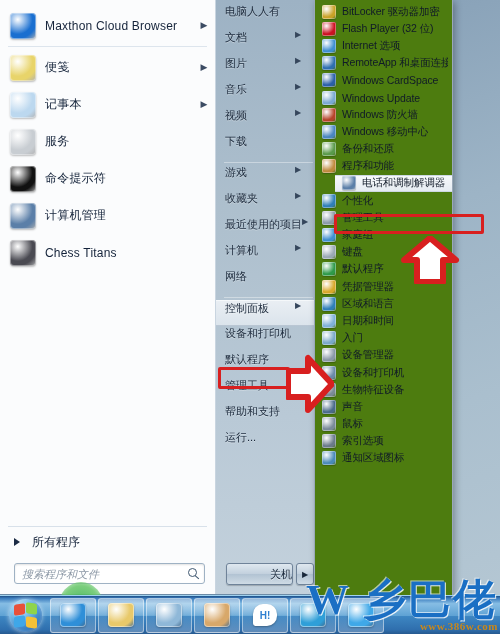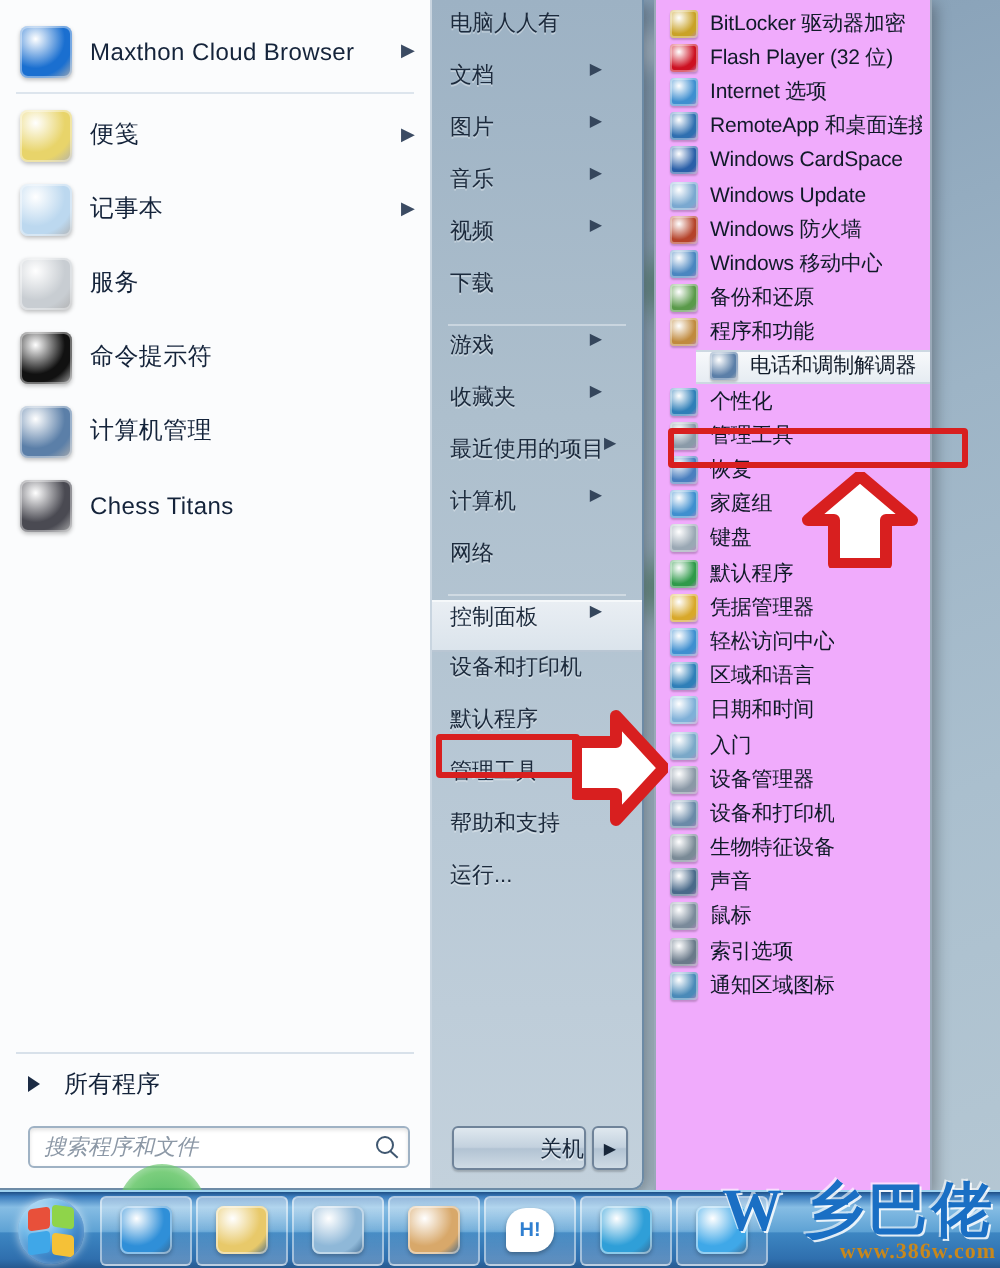--- a/index.html
+++ b/index.html
@@ -107,22 +107,22 @@
     box-shadow: 0 1px 1px rgba(0,0,0,.2);
   }
   #shutdown-more {
     width: 18px; height: 22px; border: 1px solid #6f8399; border-radius: 3px;
     background: linear-gradient(180deg,#dfe8ef 0%,#c3d1de 48%,#b2c3d3 52%,#cfdbe5 100%);
     display: flex; align-items: center; justify-content: center;
     font-size: 8px; color: #18273a; box-shadow: 0 1px 1px rgba(0,0,0,.2);
   }
   
   #cp-submenu {
-    position: absolute; left: 327px; top: 0; width: 139px; height: 596px;
-    background: #f0abfc; border: 1px solid #9aa9b8; border-top: none;
+    position: absolute; left: 314px; top: 0; width: 139px; height: 596px;
+    background: #4d7c0f; border: 1px solid #9aa9b8; border-top: none;
     box-shadow: 2px 2px 7px rgba(0,0,0,.3);
     padding: 3px 0 0 0; overflow: hidden;
   }
   .cp-item {
     height: 17.2px; display: flex; align-items: center; gap: 6px; padding: 0 4px 0 7px;
   }
   .cp-item .cico { width: 14px; height: 14px; flex: 0 0 14px; position: relative; }
   .cp-item .lbl {
     font-size: 10.5px; color: #101a28; white-space: nowrap;
     overflow: hidden; text-overflow: clip; letter-spacing: -.1px;
@@ -160,21 +160,21 @@
     background: linear-gradient(180deg, rgba(255,255,255,.45) 0%, rgba(255,255,255,.15) 48%, rgba(255,255,255,.05) 52%, rgba(255,255,255,.25) 100%);
     display: flex; align-items: center; justify-content: center; position: relative;
   }
   
   #watermark {
     position: absolute; right: 2px; bottom: 2px; z-index: 60;
     text-align: right; pointer-events: none; line-height: 1;
   }
   #wm-text {
     font-family: "Liberation Serif", "DejaVu Serif", serif;
-    font-size: 30px; font-weight: bold; color: #1a6fc4;
+    font-size: 43px; font-weight: bold; color: #1a6fc4;
     text-shadow: 1px 1px 0 rgba(255,255,255,.85), -1px -1px 0 rgba(255,255,255,.6);
     letter-spacing: 2px;
     margin-top: 44px;
   }
   #wm-url {
     font-family: "Liberation Serif", serif; font-size: 11px; font-weight: bold;
     color: #c8881c; margin-top: 0; letter-spacing: .5px;
   }
   #wm-green {
     position: absolute; left: 58px; bottom: 26px; width: 46px; height: 26px;
@@ -377,42 +377,34 @@
       </div>
       <div class="cp-item">
         <span class="cico" style="width: 14px; height: 14px; flex: 0 0 14px; border-radius: 2px; display: inline-block; background: radial-gradient(circle at 32% 28%, rgb(255, 255, 255) 0%, rgb(47, 127, 184) 58%, rgb(47, 127, 184) 72%, rgba(0, 0, 0, 0.22) 100%); box-shadow: rgba(255, 255, 255, 0.35) 0px 0px 0px 1px inset, rgba(0, 0, 0, 0.2) 0px 1px 1px;"></span>
         <span class="lbl">个性化</span>
       </div>
       <div class="cp-item">
         <span class="cico" style="width: 14px; height: 14px; flex: 0 0 14px; border-radius: 2px; display: inline-block; background: radial-gradient(circle at 32% 28%, rgb(255, 255, 255) 0%, rgb(138, 154, 168) 58%, rgb(138, 154, 168) 72%, rgba(0, 0, 0, 0.22) 100%); box-shadow: rgba(255, 255, 255, 0.35) 0px 0px 0px 1px inset, rgba(0, 0, 0, 0.2) 0px 1px 1px;"></span>
         <span class="lbl">管理工具</span>
       </div>
       <div class="cp-item">
-        <span class="cico" style="width: 14px; height: 14px; flex: 0 0 14px; border-radius: 2px; display: inline-block; background: radial-gradient(circle at 32% 28%, rgb(255, 255, 255) 0%, rgb(74, 127, 191) 58%, rgb(74, 127, 191) 72%, rgba(0, 0, 0, 0.22) 100%); box-shadow: rgba(255, 255, 255, 0.35) 0px 0px 0px 1px inset, rgba(0, 0, 0, 0.2) 0px 1px 1px;"></span>
-        <span class="lbl">恢复</span>
-      </div>
-      <div class="cp-item">
         <span class="cico" style="width: 14px; height: 14px; flex: 0 0 14px; border-radius: 2px; display: inline-block; background: radial-gradient(circle at 32% 28%, rgb(255, 255, 255) 0%, rgb(63, 143, 207) 58%, rgb(63, 143, 207) 72%, rgba(0, 0, 0, 0.22) 100%); box-shadow: rgba(255, 255, 255, 0.35) 0px 0px 0px 1px inset, rgba(0, 0, 0, 0.2) 0px 1px 1px;"></span>
         <span class="lbl">家庭组</span>
       </div>
       <div class="cp-item">
         <span class="cico" style="width: 14px; height: 14px; flex: 0 0 14px; border-radius: 2px; display: inline-block; background: radial-gradient(circle at 32% 28%, rgb(255, 255, 255) 0%, rgb(154, 168, 180) 58%, rgb(154, 168, 180) 72%, rgba(0, 0, 0, 0.22) 100%); box-shadow: rgba(255, 255, 255, 0.35) 0px 0px 0px 1px inset, rgba(0, 0, 0, 0.2) 0px 1px 1px;"></span>
         <span class="lbl">键盘</span>
       </div>
       <div class="cp-item">
         <span class="cico" style="width: 14px; height: 14px; flex: 0 0 14px; border-radius: 2px; display: inline-block; background: radial-gradient(circle at 32% 28%, rgb(255, 255, 255) 0%, rgb(47, 154, 74) 58%, rgb(47, 154, 74) 72%, rgba(0, 0, 0, 0.22) 100%); box-shadow: rgba(255, 255, 255, 0.35) 0px 0px 0px 1px inset, rgba(0, 0, 0, 0.2) 0px 1px 1px;"></span>
         <span class="lbl">默认程序</span>
       </div>
       <div class="cp-item">
         <span class="cico" style="width: 14px; height: 14px; flex: 0 0 14px; border-radius: 2px; display: inline-block; background: radial-gradient(circle at 32% 28%, rgb(255, 255, 255) 0%, rgb(216, 168, 42) 58%, rgb(216, 168, 42) 72%, rgba(0, 0, 0, 0.22) 100%); box-shadow: rgba(255, 255, 255, 0.35) 0px 0px 0px 1px inset, rgba(0, 0, 0, 0.2) 0px 1px 1px;"></span>
         <span class="lbl">凭据管理器</span>
-      </div>
-      <div class="cp-item">
-        <span class="cico" style="width: 14px; height: 14px; flex: 0 0 14px; border-radius: 2px; display: inline-block; background: radial-gradient(circle at 32% 28%, rgb(255, 255, 255) 0%, rgb(63, 143, 208) 58%, rgb(63, 143, 208) 72%, rgba(0, 0, 0, 0.22) 100%); box-shadow: rgba(255, 255, 255, 0.35) 0px 0px 0px 1px inset, rgba(0, 0, 0, 0.2) 0px 1px 1px;"></span>
-        <span class="lbl">轻松访问中心</span>
       </div>
       <div class="cp-item">
         <span class="cico" style="width: 14px; height: 14px; flex: 0 0 14px; border-radius: 2px; display: inline-block; background: radial-gradient(circle at 32% 28%, rgb(255, 255, 255) 0%, rgb(47, 127, 184) 58%, rgb(47, 127, 184) 72%, rgba(0, 0, 0, 0.22) 100%); box-shadow: rgba(255, 255, 255, 0.35) 0px 0px 0px 1px inset, rgba(0, 0, 0, 0.2) 0px 1px 1px;"></span>
         <span class="lbl">区域和语言</span>
       </div>
       <div class="cp-item">
         <span class="cico" style="width: 14px; height: 14px; flex: 0 0 14px; border-radius: 2px; display: inline-block; background: radial-gradient(circle at 32% 28%, rgb(255, 255, 255) 0%, rgb(127, 176, 216) 58%, rgb(127, 176, 216) 72%, rgba(0, 0, 0, 0.22) 100%); box-shadow: rgba(255, 255, 255, 0.35) 0px 0px 0px 1px inset, rgba(0, 0, 0, 0.2) 0px 1px 1px;"></span>
         <span class="lbl">日期和时间</span>
       </div>
       <div class="cp-item">

